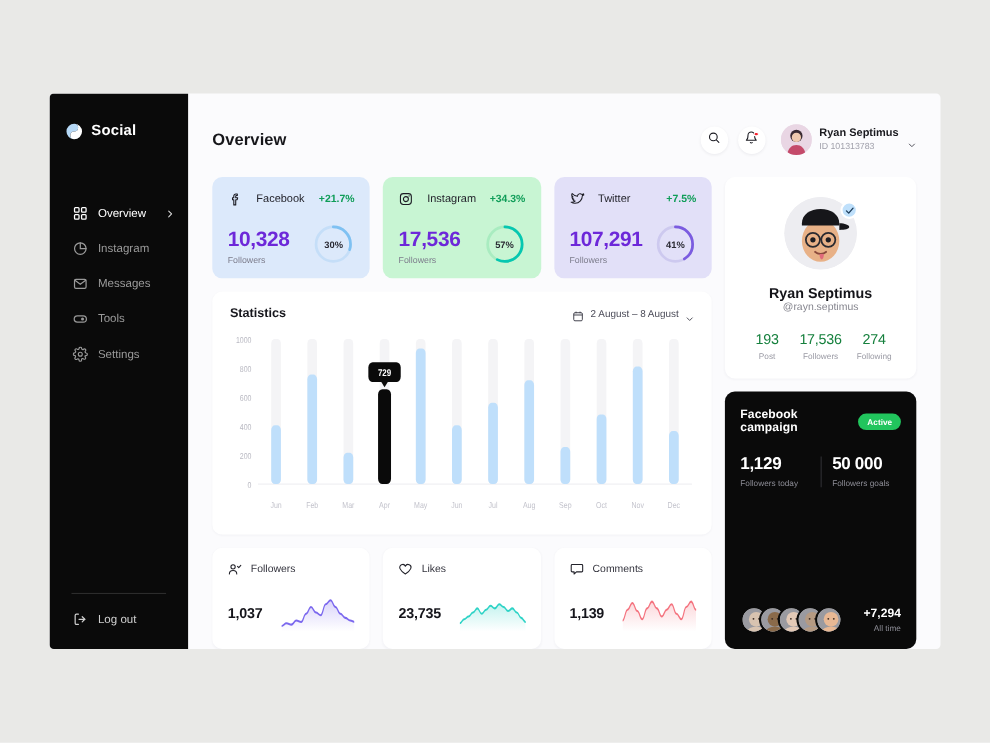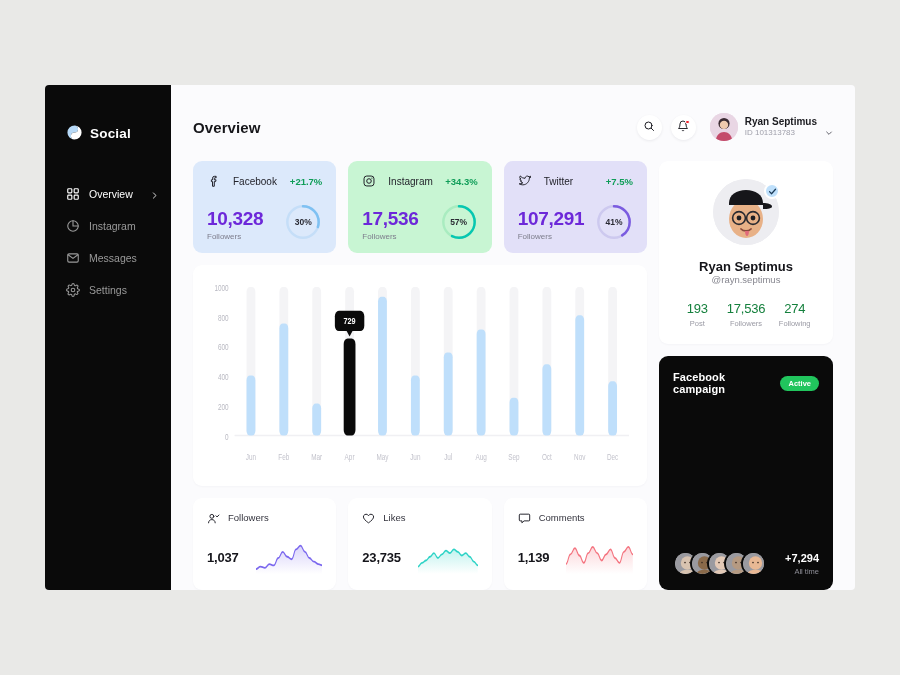--- a/index.html
+++ b/index.html
@@ -17,21 +17,21 @@
     border-radius: 4px;
     overflow: hidden;
   }
 
   
   .sidebar {
     width: 126px; background: #0a0a0a; color: #fff;
     display: flex; flex-direction: column; flex-shrink: 0;
     padding: 26px 0 20px 0;
   }
-  .brand { display: flex; align-items: flex-end; gap: 7px; padding: 0 0 0 21px; height: 30px; }
+  .brand { display: flex; align-items: flex-start; gap: 7px; padding: 0 0 0 14px; height: 30px; }
   .brand-mark { width: 17px; height: 17px; flex-shrink: 0; }
   .brand-name { font-size: 13.5px; font-weight: 700; letter-spacing: .2px; color: #fff; }
   .nav { margin-top: 38px; display: flex; flex-direction: column; gap: 2px; }
   .nav-item {
     display: flex; align-items: center; gap: 9px;
     padding: 8px 12px 8px 21px; cursor: pointer;
     color: #9a9a9a; font-size: 10.5px; position: relative;
   }
   .nav-item.active { color: #ffffff; }
   .nav-ico { width: 14px; height: 14px; flex-shrink: 0; display: block; }
@@ -216,34 +216,56 @@
       <div class="nav-item">
         <span class="nav-ico">
           <svg viewBox="0 0 24 24" width="14" height="14" fill="none" stroke="currentColor" stroke-width="1.9">
             <rect x="3" y="5" width="18" height="14" rx="2.2"></rect>
               <path d="M3.6 6.4l8.4 6.2 8.4-6.2" stroke-linecap="round"></path>
           </svg>
         </span>
         <span class="nav-label">Messages</span>
       </div>
 
+      <div class="nav-item">
+        <span class="nav-ico">
+          <svg viewBox="0 0 24 24" width="14" height="14" fill="none" stroke="currentColor" stroke-width="1.9">
+            <rect x="2.5" y="7" width="19" height="10" rx="5"></rect>
+              <circle cx="15.5" cy="12" r="2.4" fill="currentColor" stroke="none"></circle>
+          </svg>
+        </span>
+        <span class="nav-label">Tools</span>
+      </div>
 
       <div class="nav-item">
         <span class="nav-ico">
           <svg viewBox="0 0 24 24" width="14" height="14" fill="none" stroke="currentColor" stroke-width="1.8">
             <circle cx="12" cy="12" r="3.1"></circle>
             <path d="M19.4 14.5a1.7 1.7 0 0 0 .34 1.88l.06.06a2 2 0 1 1-2.83 2.83l-.06-.06a1.7 1.7 0 0 0-1.88-.34 1.7 1.7 0 0 0-1.03 1.56V21a2 2 0 1 1-4 0v-.1a1.7 1.7 0 0 0-1.11-1.56 1.7 1.7 0 0 0-1.88.34l-.06.06A2 2 0 1 1 4.12 16.9l.06-.06a1.7 1.7 0 0 0 .34-1.88 1.7 1.7 0 0 0-1.56-1.03H3a2 2 0 1 1 0-4h.1a1.7 1.7 0 0 0 1.56-1.11 1.7 1.7 0 0 0-.34-1.88l-.06-.06A2 2 0 1 1 7.1 4.05l.06.06a1.7 1.7 0 0 0 1.88.34h.08A1.7 1.7 0 0 0 10.14 2.9V3a2 2 0 1 1 4 0v.1a1.7 1.7 0 0 0 1.03 1.56 1.7 1.7 0 0 0 1.88-.34l.06-.06a2 2 0 1 1 2.83 2.83l-.06.06a1.7 1.7 0 0 0-.34 1.88v.08a1.7 1.7 0 0 0 1.56 1.03H21a2 2 0 1 1 0 4h-.1a1.7 1.7 0 0 0-1.5 1.03z"></path>
           </svg>
         </span>
         <span class="nav-label">Settings</span>
       </div>
     </nav>
 
     <div class="sidebar-spacer"></div>
 
+    <div class="logout-wrap">
+      <div class="logout-divider"></div>
+      <div class="logout">
+        <span class="nav-ico">
+          <svg viewBox="0 0 24 24" width="14" height="14" fill="none" stroke="currentColor" stroke-width="1.9" stroke-linecap="round" stroke-linejoin="round">
+            <path d="M9 4H6a2 2 0 0 0-2 2v12a2 2 0 0 0 2 2h3"></path>
+              <polyline points="15 8 19 12 15 16"></polyline>
+              <line x1="19" y1="12" x2="10" y2="12"></line>
+          </svg>
+        </span>
+        <span>Log out</span>
+      </div>
+    </div>
   </aside>
 
   <div class="main">
 
     <div class="topbar">
       <div class="page-title">Overview</div>
       <div class="topbar-right">
         <div class="icon-btn">
           <span>
             <svg viewBox="0 0 24 24" width="12" height="12" fill="none" stroke="#1b1b22" stroke-width="2" stroke-linecap="round">
@@ -361,20 +383,39 @@
                   <circle cx="20" cy="20" r="16.5" fill="none" stroke="#cdc9ef" stroke-width="2.6"></circle>
                   <circle cx="20" cy="20" r="16.5" fill="none" stroke="#7b5ce0" stroke-width="2.6" stroke-linecap="round" stroke-dasharray="42.5 103.6" transform="rotate(-90 20 20)"></circle>
                 </svg>
                 <span class="donut-pct">41%</span>
               </div>
             </div>
           </div>
         </div>
 
         <div class="stats-card">
+          <div class="stats-head">
+            <span class="stats-title">Statistics</span>
+            <div class="date-pick">
+              <span class="cal-ico">
+                <svg viewBox="0 0 24 24" width="11" height="11" fill="none" stroke="#3d3d48" stroke-width="1.9">
+                  <rect x="3.5" y="5" width="17" height="16" rx="2.4"></rect>
+                    <line x1="3.5" y1="9.5" x2="20.5" y2="9.5"></line>
+                  <line x1="8" y1="2.8" x2="8" y2="6"></line>
+                    <line x1="16" y1="2.8" x2="16" y2="6"></line>
+                </svg>
+              </span>
+              <span class="date-txt">2 August  –  8 August</span>
+              <span class="chev-sm">
+                <svg viewBox="0 0 24 24" width="8" height="8" fill="none" stroke="#4a4a55" stroke-width="2.6" stroke-linecap="round" stroke-linejoin="round">
+                    <polyline points="5 9 12 16 19 9"></polyline>
+                  </svg>
+              </span>
+            </div>
+          </div>
           <div class="chart">
             <svg id="bar-chart" viewBox="0 0 430 146" preserveAspectRatio="none">
                 <text x="20" y="119" text-anchor="end" font-size="6.5" fill="#b9b9c2" font-family="Liberation Sans, sans-serif">0</text>
                 <text x="20" y="97" text-anchor="end" font-size="6.5" fill="#b9b9c2" font-family="Liberation Sans, sans-serif">200</text>
                 <text x="20" y="75" text-anchor="end" font-size="6.5" fill="#b9b9c2" font-family="Liberation Sans, sans-serif">400</text>
                 <text x="20" y="53" text-anchor="end" font-size="6.5" fill="#b9b9c2" font-family="Liberation Sans, sans-serif">600</text>
                 <text x="20" y="31" text-anchor="end" font-size="6.5" fill="#b9b9c2" font-family="Liberation Sans, sans-serif">800</text>
                 <text x="20" y="9" text-anchor="end" font-size="6.5" fill="#b9b9c2" font-family="Liberation Sans, sans-serif">1000</text>
                 <line x1="26" y1="116" x2="428" y2="116" stroke="#f0f0f3" stroke-width="1"></line>
                 <rect x="38.25" y="6" width="9" height="110" rx="3.5" fill="#f4f4f6"></rect>
@@ -545,20 +586,31 @@
               <div class="p-lab">Following</div>
             </div>
           </div>
         </div>
 
         <div class="camp-card">
           <div class="camp-head">
             <span class="camp-title">Facebook campaign</span>
             <span class="camp-badge">Active</span>
           </div>
+          <div class="camp-stats">
+            <div class="camp-stat">
+              <div class="camp-num">1,129</div>
+              <div class="camp-lab">Followers today</div>
+            </div>
+            <div class="camp-div"></div>
+            <div class="camp-stat">
+              <div class="camp-num">50 000</div>
+              <div class="camp-lab">Followers goals</div>
+            </div>
+          </div>
           <div class="camp-bottom">
             <div class="av-stack" id="av-stack">
                 <div class="av-s"><svg viewBox="0 0 30 30" width="25" height="25">
                     <rect width="30" height="30" fill="#9a9aa0"></rect>
                     <circle cx="15" cy="12" r="8" fill="#d8c3b0"></circle>
                     <path d="M2 30c1.6-7 6.4-10 13-10s11.4 3 13 10z" fill="#d8c3b0"></path>
                     <circle cx="12" cy="11.5" r="1" fill="#3a2b22"></circle>
                     <circle cx="18" cy="11.5" r="1" fill="#3a2b22"></circle>
                   </svg></div>
                 <div class="av-s"><svg viewBox="0 0 30 30" width="25" height="25">

